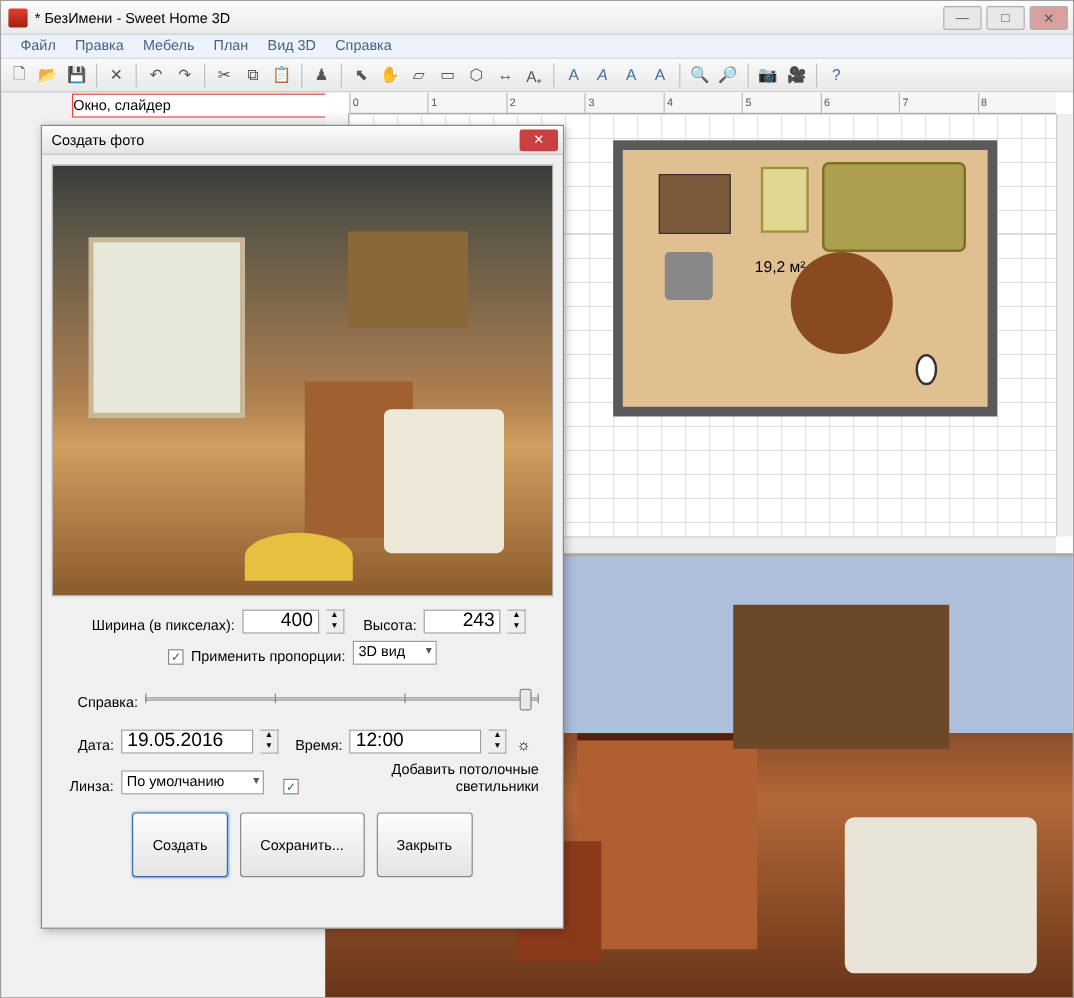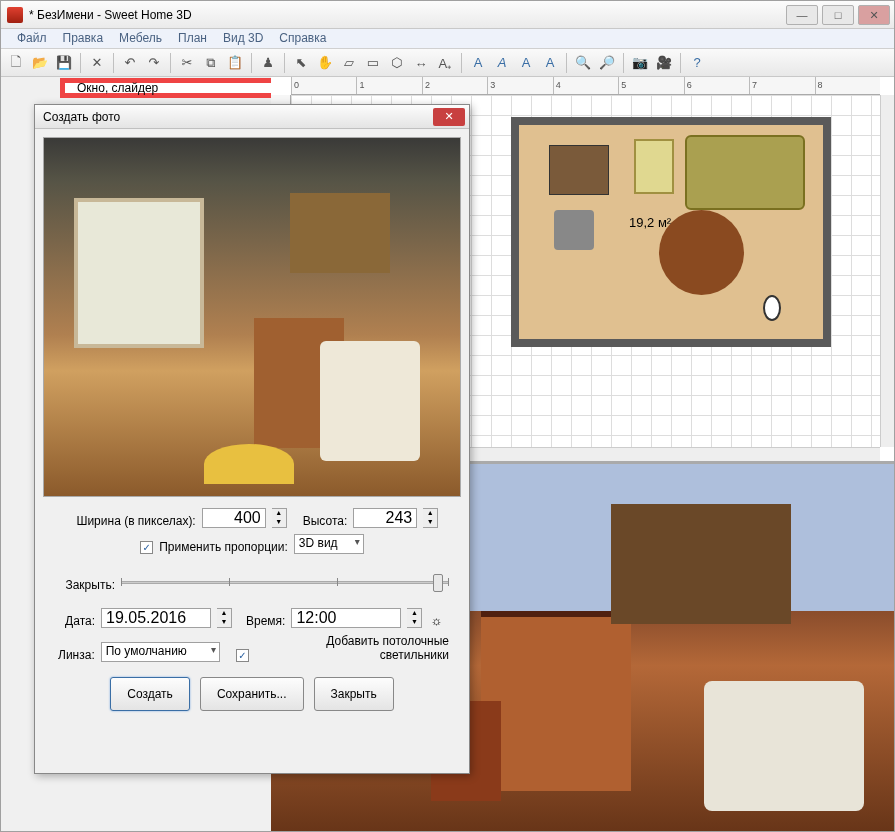--- a/index.html
+++ b/index.html
@@ -54,25 +54,25 @@
 .spinner-btns { display:inline-flex; flex-direction:column; border:1px solid #a0a0a0; border-left:none; height:20px; }
 .spinner-btns span { width:14px; height:9px; background:#eee; font-size:7px; text-align:center; line-height:8px; }
 .combo { height:20px; border:1px solid #a0a0a0; background:#fff; padding:1px 18px 1px 4px; font-size:12px; position:relative; display:inline-block; min-width:70px; }
 .combo::after { content:"▾"; position:absolute; right:3px; top:1px; font-size:10px; color:#555; }
 .checkbox { width:13px; height:13px; border:1px solid #888; background:#fff; display:inline-flex; align-items:center; justify-content:center; font-size:10px; color:#2a60a0; }
 .slider-wrap { flex:1; position:relative; height:20px; }
 .slider-track { position:absolute; top:9px; left:0; right:0; height:3px; background:#ccc; border:1px solid #aaa; }
 .slider-thumb { position:absolute; top:2px; right:6px; width:10px; height:18px; background:#e8e8e8; border:1px solid #888; border-radius:2px; }
 .slider-labels { display:flex; justify-content:space-between; font-size:11px; padding:0 62px 0 150px; margin-top:-2px; }
 .dlg-btns { display:flex; justify-content:center; gap:10px; margin-top:12px; }
-.dlg-btn { padding:9px 16px; font-size:12px; border:1px solid #888; background:linear-gradient(#fdfdfd,#e4e4e4); border-radius:3px; }
+.dlg-btn { padding:19px 16px; font-size:12px; border:1px solid #888; background:linear-gradient(#fdfdfd,#e4e4e4); border-radius:3px; }
 .dlg-btn.primary { border:1px solid #3a6ea5; box-shadow:0 0 2px #6aa0e0; }
 .sun-icon { width:16px; height:16px; display:inline-flex; align-items:center; justify-content:center; font-size:13px; }
 
-.catalog-combo { position:absolute; top:78px; left:60px; width:246px; height:20px; border:5px solid #ef4444; background:#fff; font-size:12px; padding:2px 12px; display:flex; align-items:center; }
+.catalog-combo { position:absolute; top:78px; left:60px; width:246px; height:20px; border:1px solid #ef4444; background:#fff; font-size:12px; padding:2px 0; display:flex; align-items:center; }
 .catalog-combo::after { content:"▾"; margin-left:auto; font-size:10px; color:#555; }
 .left-bottom-panel { position:absolute; top:458px; left:6px; width:28px; background:#fff; font-size:11px; padding-top:4px;margin-left:30px; }
 .tiny-row { height:16px; border-bottom:1px solid #eee; display:flex; align-items:center; padding-left:3px; }
 .tiny-sw { width:10px; height:10px; margin-right:2px; border:1px solid #888; }
 
 .ruler-tick { flex:1; border-left:1px solid #bbb; font-size:9px; padding-left:2px; color:#555; line-height:16px; }
 </style>
 </head>
 <body>
 
@@ -234,21 +234,21 @@
       </div>
   </div>
 
   <div class="dlg-row" style="justify-content:center">
     <span class="checkbox">✓</span>
     <label>Применить пропорции:</label>
     <span class="combo">3D вид</span>
   </div>
 
   <div class="dlg-row" style="margin-top:12px">
-    <label style="width:60px">Закрыть:</label>
+    <label style="width:60px">Справка:</label>
     <div class="slider-wrap">
       <div class="slider-track"></div>
       <div style="position:absolute;top:6px;left:0;width:1px;height:8px;background:#888"></div>
       <div style="position:absolute;top:6px;left:33%;width:1px;height:8px;background:#888"></div>
       <div style="position:absolute;top:6px;left:66%;width:1px;height:8px;background:#888"></div>
       <div style="position:absolute;top:6px;right:0;width:1px;height:8px;background:#888"></div>
       <div class="slider-thumb"></div>
     </div>
   </div>
 

